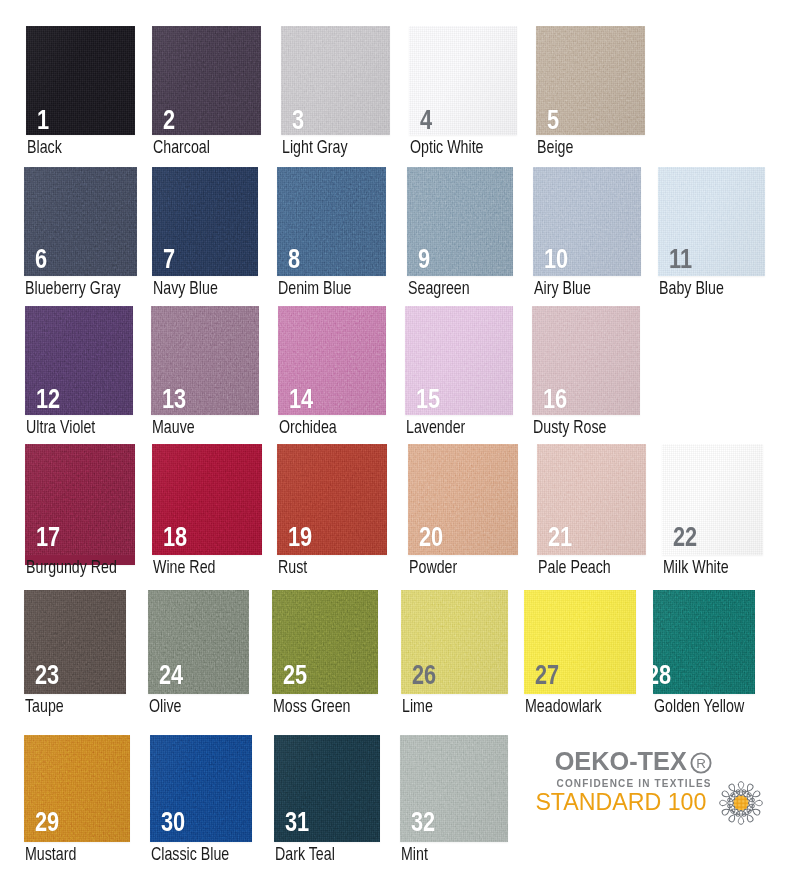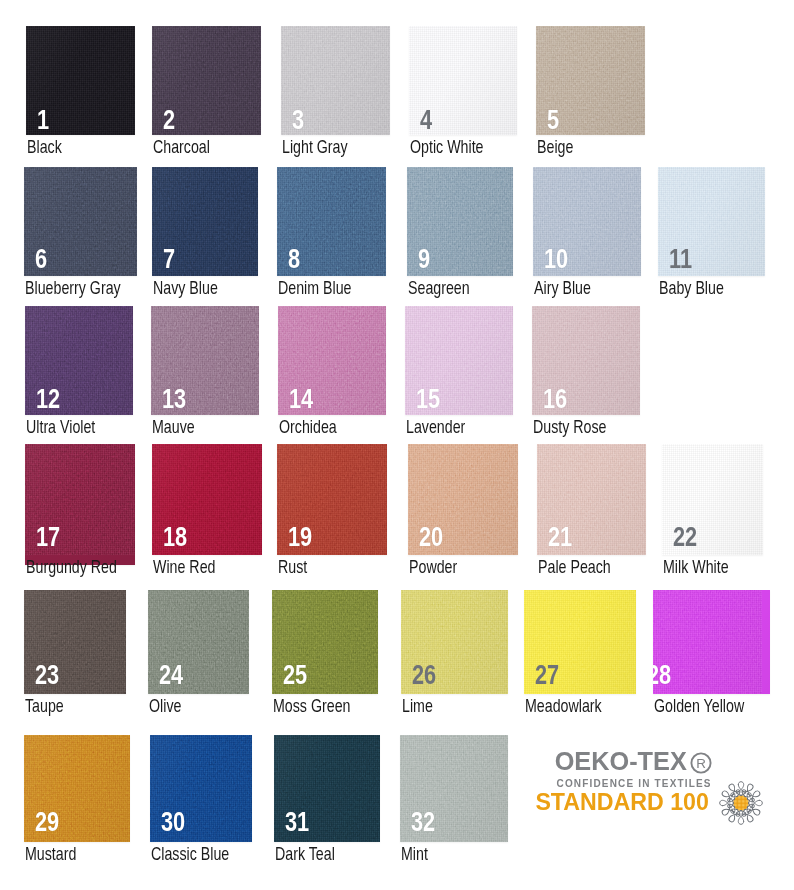--- a/index.html
+++ b/index.html
@@ -65,21 +65,21 @@
     position:absolute;left:160px;top:7.5px;width:22px;height:22px;
   }
   #logo .reg svg{display:block;}
   #logo .l2{
     position:absolute;left:26.5px;top:36.3px;
     font-size:10.0px;font-weight:bold;letter-spacing:1.17px;line-height:7.3px;
     color:#808285;white-space:nowrap;
   }
   #logo .l3{
     position:absolute;left:5.4px;top:50px;
-    font-size:23.2px;font-weight:bold;line-height:17.5px;
+    font-size:23.2px;font-weight:normal;line-height:17.5px;
     letter-spacing:0px;
     color:#eca013;white-space:nowrap;
   }
   #logo .flower{position:absolute;left:187px;top:34.5px;width:48px;height:48px;}
 </style>
 </head>
 <body>
 
 <div id="grid">
     <div class="cell" style="left: 26px; top: 26px; width: 109px;">
@@ -535,21 +535,21 @@
             </filter>
             <rect width="112" height="104" filter="url(#f27)"></rect>
           </svg>
         </div>
         <div class="shade"></div>
         <div class="num" style="top:74.7px;left:11px;color:#6e7278;text-shadow:none">27</div>
       </div>
       <div class="lbl" style="top:110px">Meadowlark</div>
     </div>
     <div class="cell" style="left: 653px; top: 590px; width: 109px;">
-      <div class="sw" style="background:#d946ef;width:117px;height:104px">
+      <div class="sw" style="background:#0f766e;width:102px;height:104px">
         <div class="weave" style="width:109px;height:104px"></div>
         <div class="tex" style="width:109px;height:104px">
           <svg width="109" height="104">
             <filter id="f28" x="0" y="0" width="100%" height="100%" color-interpolation-filters="sRGB">
               <feTurbulence type="fractalNoise" baseFrequency="0.68 0.42" numOctaves="3" seed="199" result="n"></feTurbulence>
               <feColorMatrix in="n" type="matrix" values="0.34 0.34 0.34 0 0  0.34 0.34 0.34 0 0  0.34 0.34 0.34 0 0  0 0 0 0 1"></feColorMatrix>
             </filter>
             <rect width="109" height="104" filter="url(#f28)"></rect>
           </svg>
         </div>

